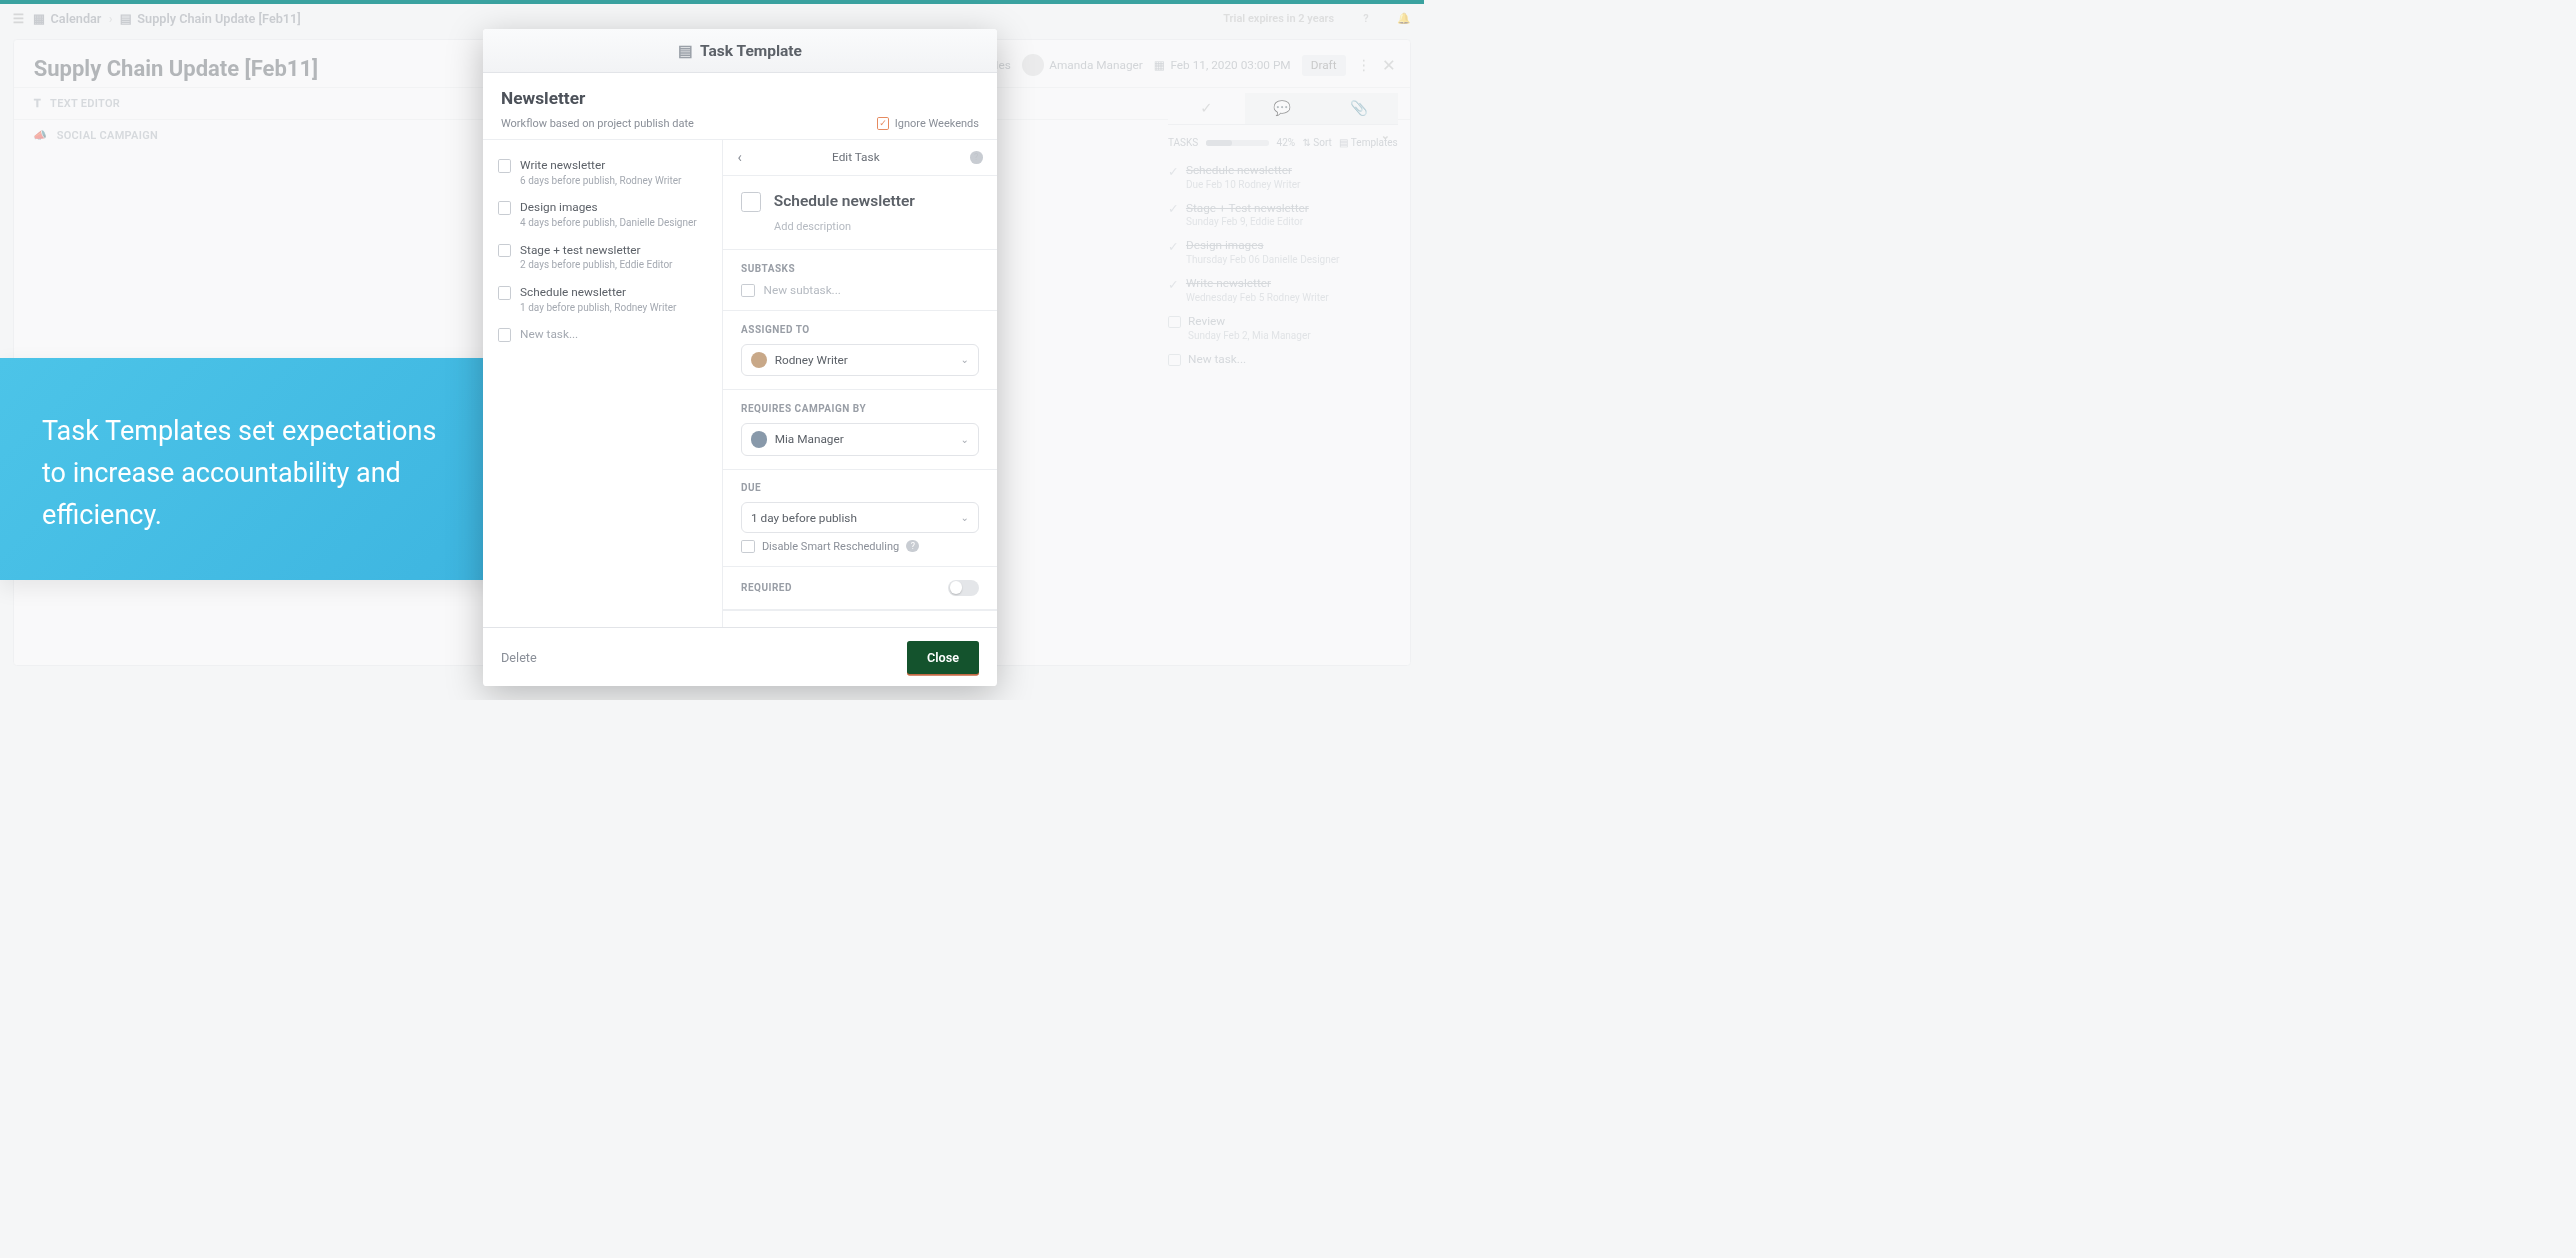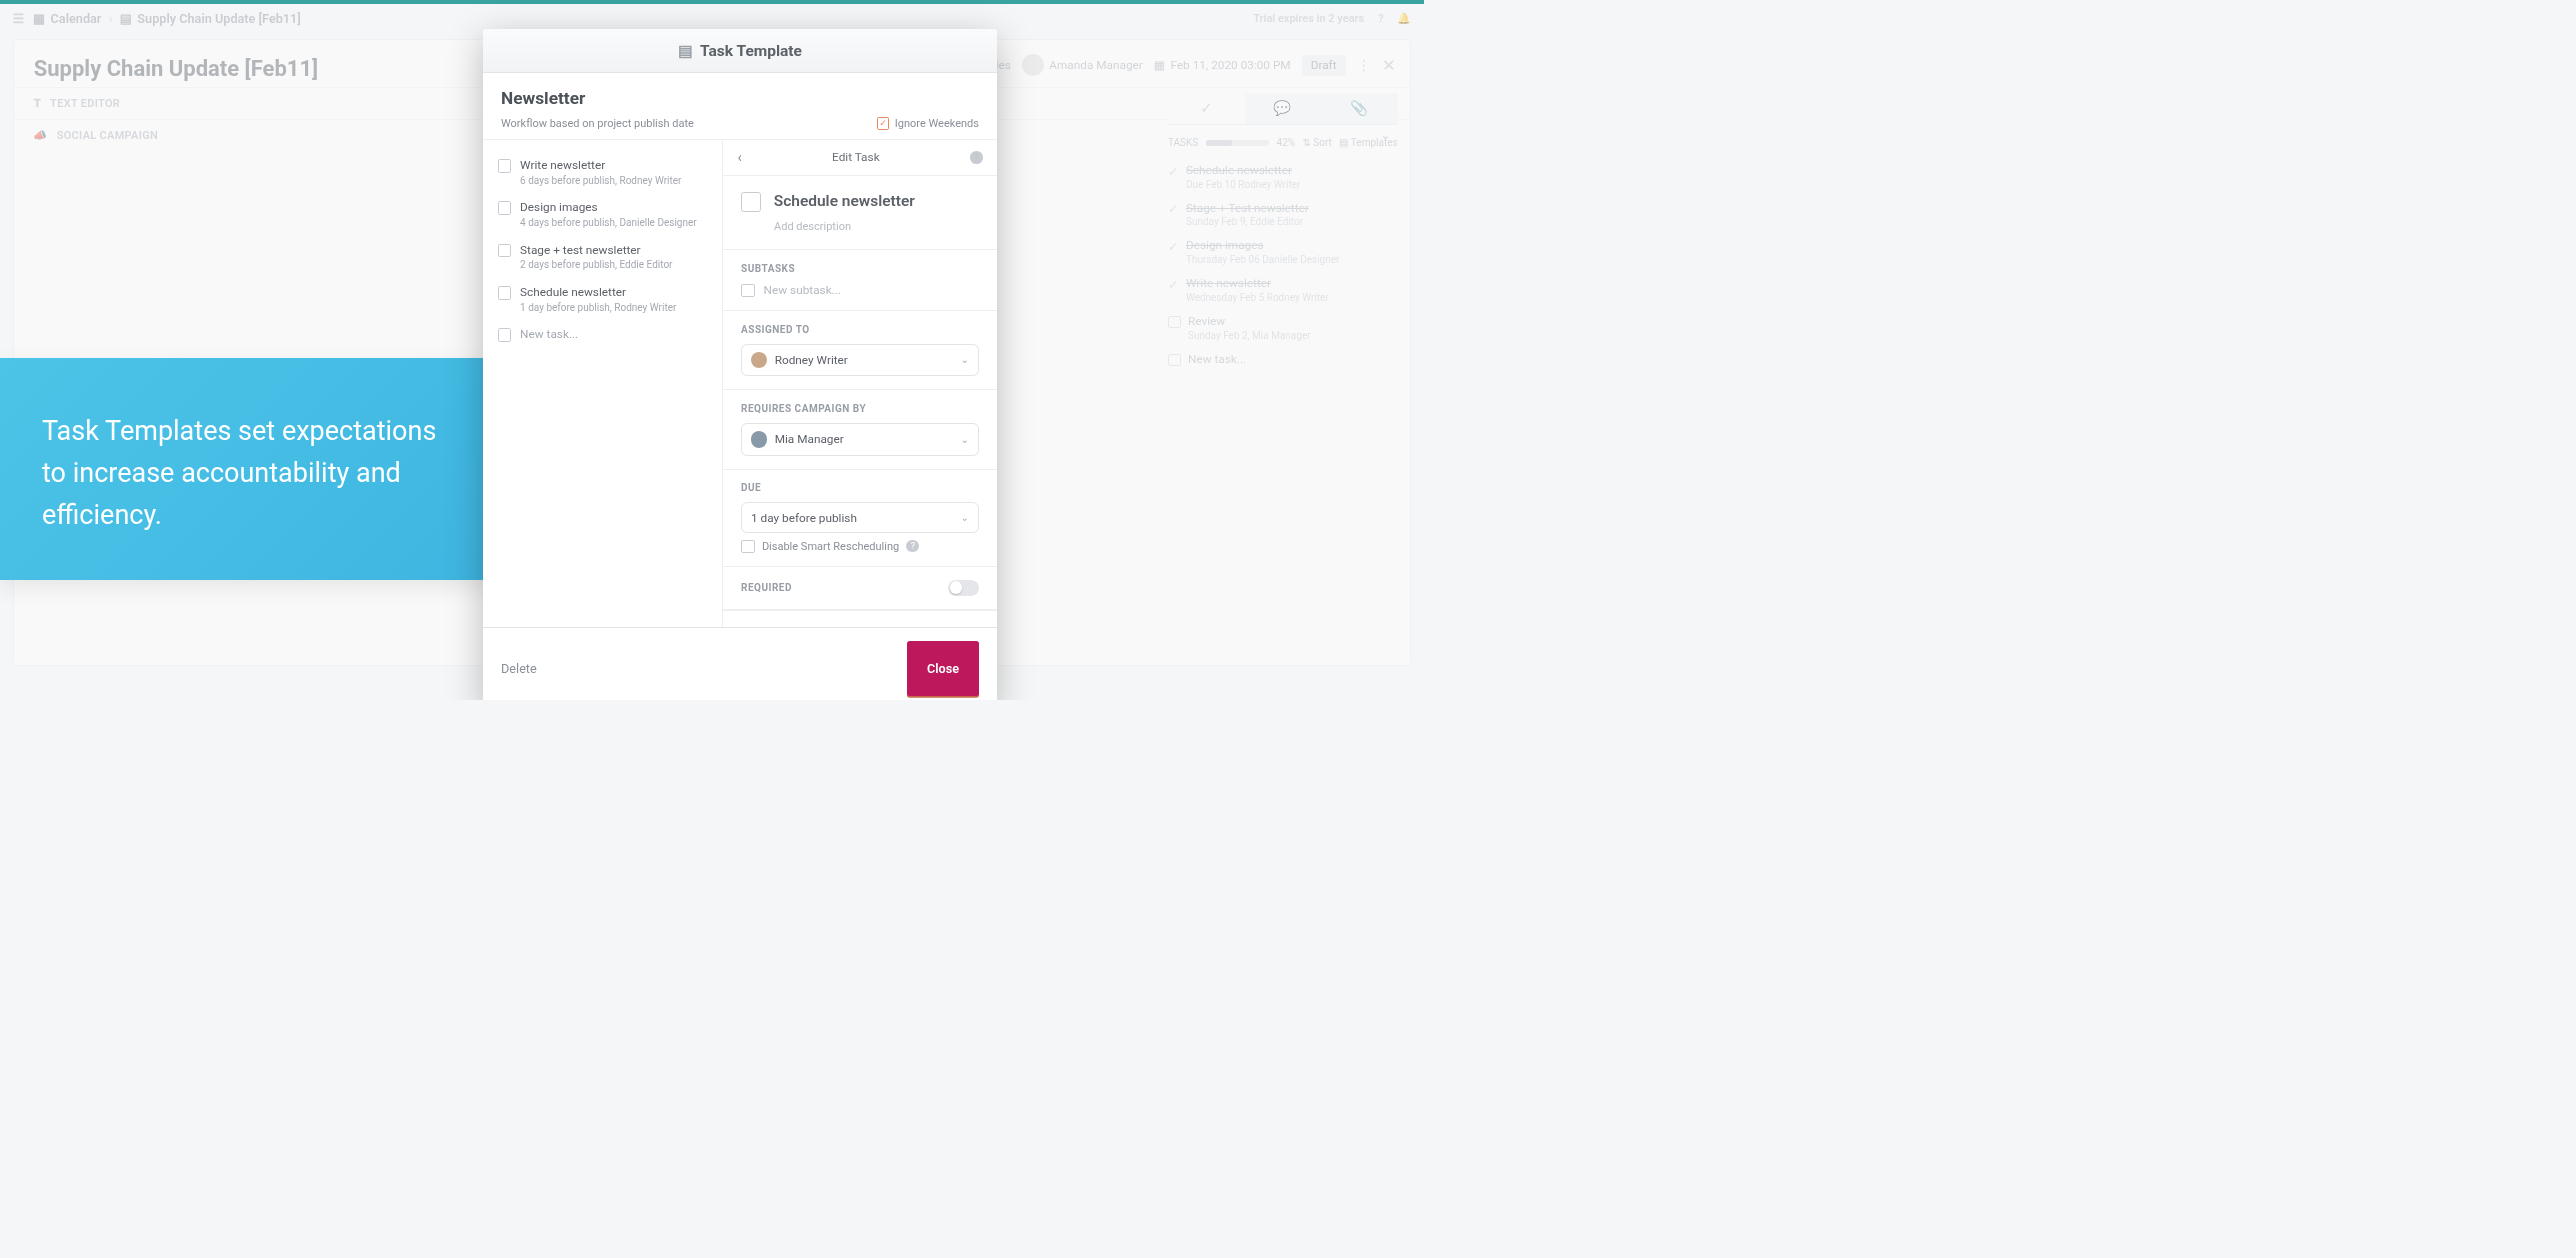--- a/index.html
+++ b/index.html
@@ -4,21 +4,21 @@
 <style>
 * { margin: 0; padding: 0; box-sizing: border-box; font-family: -apple-system, BlinkMacSystemFont, "Segoe UI", Roboto, sans-serif; }
 body { background: #f5f6f7; width: 1424px; height: 700px; overflow: hidden; position: relative; }
 
 
 .bg-overlay { position: absolute; inset: 0; background: #f5f6f7; }
 .top-bar { height: 3.6px; background: #3aa2a0; }
 .breadcrumb-bar { display: flex; align-items: center; padding: 7.3px 12.7px; color: #8a8f98; font-size: 12.7px; font-weight: 600; }
 .breadcrumb-bar .icon-menu { margin-right: 9px; color: #aaa; }
 .breadcrumb-bar .sep { margin: 0 7.3px; color: #ccc; }
-.breadcrumb-right { margin-left: auto; display: flex; align-items: center; gap: 14px; color: #bbb; font-size: 11px; }
+.breadcrumb-right { margin-left: auto; display: flex; align-items: center; gap: 29px; color: #bbb; font-size: 11px; }
 
 .content-card { background: #fff; border: 0.9px solid #e8e9eb; border-radius: 3.6px; margin: 5.5px 12.7px; min-height: 627px; position: relative; }
 .card-header { padding: 16.4px 20px 5.5px; }
 .card-title { font-size: 22px; font-weight: 700; color: #52575e; }
 .card-meta { display: flex; gap: 12.7px; margin-top: 5.5px; font-size: 11px; color: #aab0b7; }
 .card-header-right { position: absolute; top: 14.5px; right: 14.5px; display: flex; align-items: center; gap: 11px; }
 .pill { display: flex; align-items: center; gap: 5.5px; font-size: 11.8px; color: #a0a5ac; }
 .avatar-sm { width: 22px; height: 22px; border-radius: 50%; background: #ddd; display: inline-block; }
 .avatar-sm.teal { background: #5bd4d4; }
 .draft-badge { background: #f0f1f3; padding: 3.6px 9px; border-radius: 2.7px; font-size: 11.8px; color: #888; }
@@ -85,21 +85,21 @@
 .select .chev { margin-left: auto; color: #a8adb4; font-size: 10px; }
 .avatar-xs { width: 16.4px; height: 16.4px; border-radius: 50%; background: #c8a888; }
 .avatar-xs.b { background: #8899aa; }
 .disable-row { display: flex; align-items: center; gap: 7.3px; font-size: 11px; color: #8a8f98; margin-top: 6px; }
 .toggle { width: 31px; height: 16.4px; background: #e4e6e9; border-radius: 9px; position: relative; margin-left: auto; }
 .toggle::after { content:''; position:absolute; left:1.8px; top:1.8px; width:12.7px; height:12.7px; background:#fff; border-radius:50%; box-shadow: 0 0.9px 1.8px rgba(0,0,0,0.2); }
 .rules-row { display:flex; align-items:center; padding:12.7px 18px 3.6px; border-top:0.9px solid #eceef1;}
 
 .modal-footer { border-top: 0.9px solid #e2e4e8; padding: 12.7px 18px; display: flex; align-items: center; }
 .delete-link { font-size: 12.7px; color: #8a8f98; cursor: pointer; }
-.close-btn { margin-left: auto; background: #be185d; color: #fff; border: none; padding: 20px 20px; border-radius: 2.7px; font-size: 12.7px; font-weight: 600; cursor: pointer; box-shadow: 0 1.8px 0 #c56a45; }
+.close-btn { margin-left: auto; background: #14532d; color: #fff; border: none; padding: 9px 20px; border-radius: 2.7px; font-size: 12.7px; font-weight: 600; cursor: pointer; box-shadow: 0 1.8px 0 #c56a45; }
 
 .q-icon { width:12.7px; height:12.7px; border-radius:50%; background:#c8ccd2; color:#fff; font-size:9px; display:inline-flex; align-items:center; justify-content:center; }
 </style>
 </head>
 <body>
 
 <div class="bg-overlay">
   <div class="top-bar"></div>
 
   <div class="faded">

